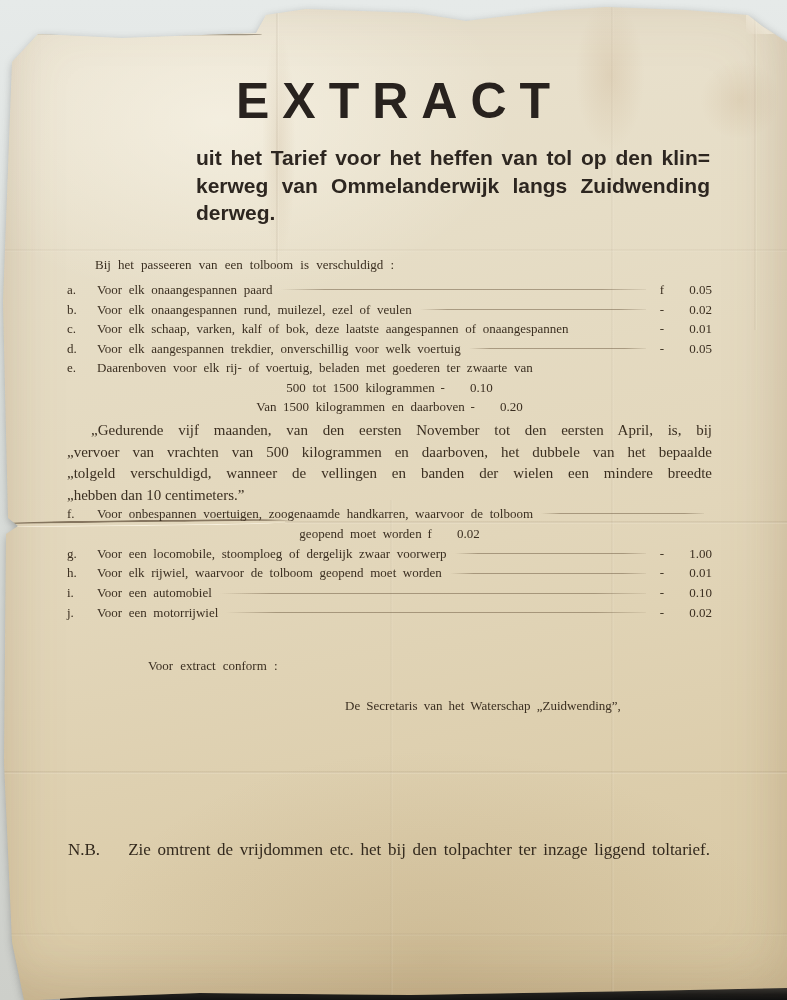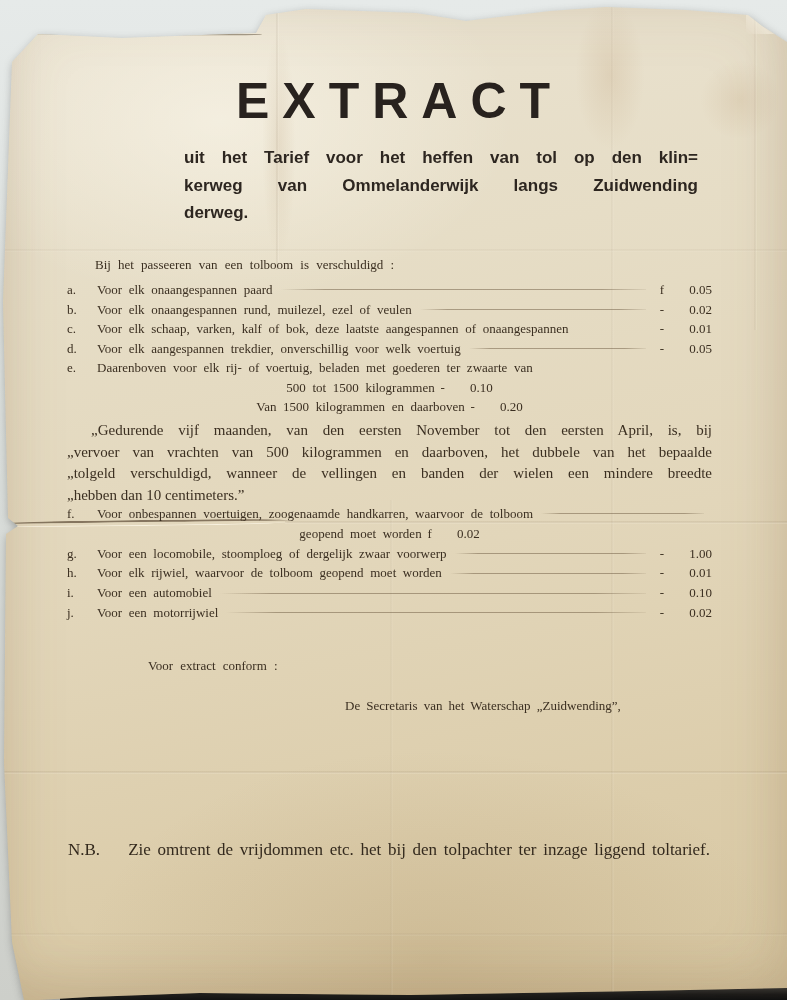--- a/index.html
+++ b/index.html
@@ -41,22 +41,22 @@
     border-bottom:1px solid rgba(255,250,235,.75);transform:rotate(-.7deg);border-radius:40%;}
   .stain{border-radius:50%;}
   .st1{left:575px;top:0;width:70px;height:150px;background:radial-gradient(ellipse,rgba(165,120,70,.14),rgba(165,120,70,0) 70%);}
   .st2{left:262px;top:30px;width:34px;height:230px;background:radial-gradient(ellipse,rgba(150,110,60,.12),rgba(150,110,60,0) 70%);}
   .st3{left:700px;top:60px;width:80px;height:80px;background:radial-gradient(ellipse,rgba(160,115,65,.12),rgba(160,115,65,0) 70%);}
   
   .abs{position:absolute;}
   .title{left:0;width:787px;top:76px;text-align:center;
     font-family:"Liberation Sans",sans-serif;font-weight:bold;font-size:50px;line-height:50px;
     letter-spacing:13px;color:#28221e;margin-left:6px;}
-  .subtitle{left:184px;width:514px;top:144px;
-    font-family:"Liberation Sans",sans-serif;font-weight:bold;font-size:17px;line-height:27.5px;
+  .subtitle{left:196px;width:514px;top:144px;
+    font-family:"Liberation Sans",sans-serif;font-weight:bold;font-size:21px;line-height:27.5px;
     color:#2d2620;word-spacing:.14em;}
   .jl{text-align:justify;text-align-last:justify;}
   .body-text{font-size:13px;color:#3b2f21;}
   .intro{left:95px;top:257px;word-spacing:.3em;}
   .list{left:67px;width:645px;}
   .l1{top:280px;}
   .l2{top:504px;}
   .row{display:flex;align-items:baseline;height:19.5px;line-height:19.5px;word-spacing:.26em;}
   .l2 .row{height:19.8px;line-height:19.8px;}
   .row .lbl{width:30px;flex:none;}

